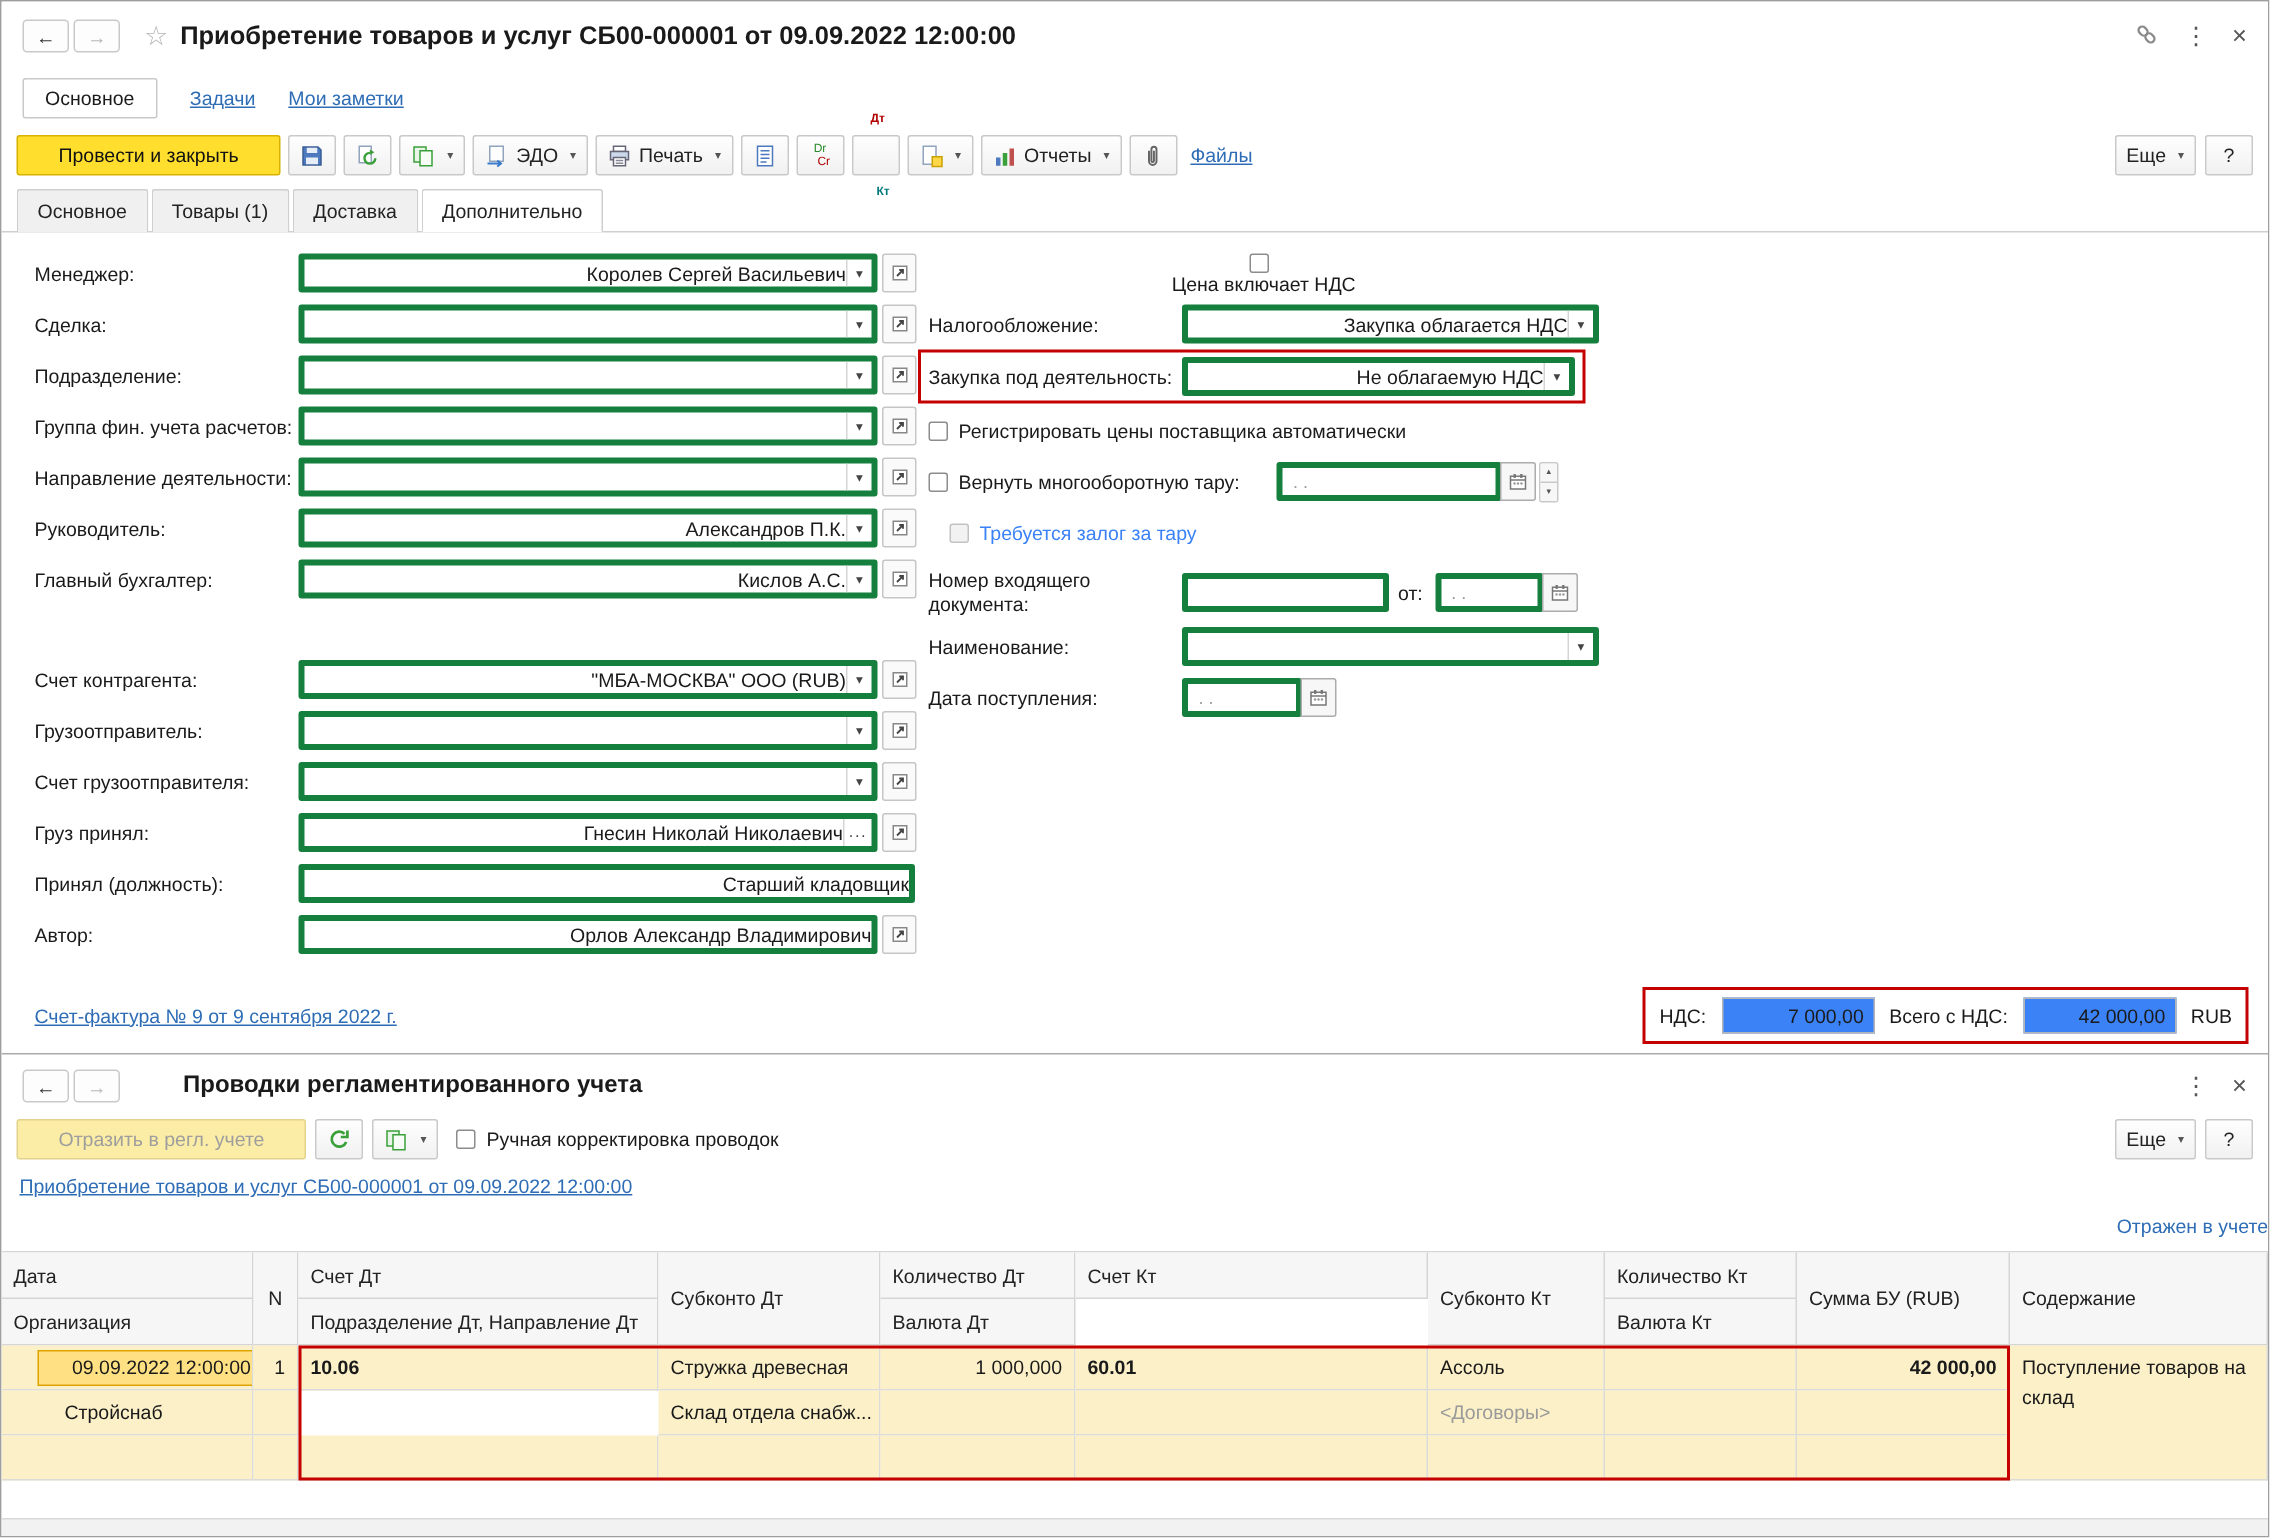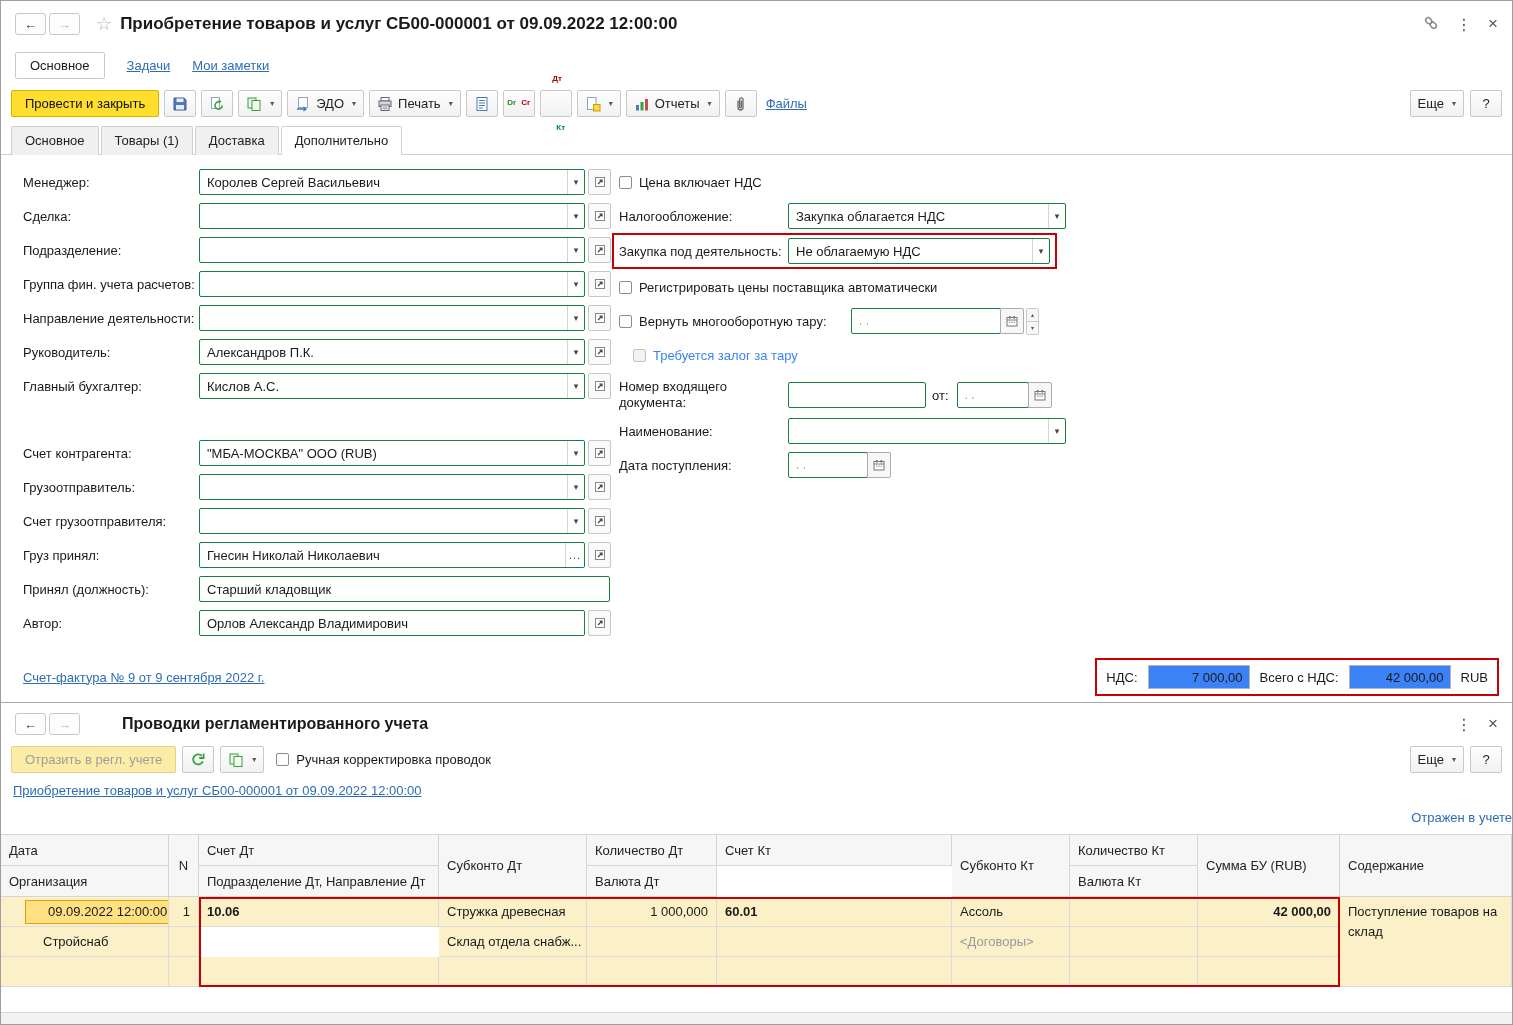--- a/index.html
+++ b/index.html
@@ -15,21 +15,21 @@
   .titlebar { display:flex; align-items:center; padding:0 14px; }
   .tbright { margin-left:auto; display:flex; align-items:center; gap:16px; color:#666; }
   .menudots { font-size:16px; cursor:pointer; color:#555; }
   .closex { font-size:17px; cursor:pointer; color:#555; }
   .link { color:#2e6db5; text-decoration:underline; cursor:pointer; }
   .dd { font-size:8px; color:#555; margin-left:3px; }
   .btn { height:27px; display:inline-flex; align-items:center; gap:5px; padding:0 7px;
          background:linear-gradient(#fefefe,#f1f1f1); border:1px solid #c9c9c9; border-radius:2px;
          font-size:13px; color:#222; cursor:pointer; white-space:nowrap; }
   .iconbtn { width:32px; justify-content:center; padding:0; }
-  .ybtn { height:27px; padding:0 13px; background:#ffde2e; border:1px solid #d9b100; border-radius:2px;
+  .ybtn { height:27px; padding:0 27px; background:#ffde2e; border:1px solid #d9b100; border-radius:2px;
           font-size:13px; color:#111; cursor:pointer; white-space:nowrap; }
   .ybtn.disabled { background:#fbeca6; border-color:#e3d28c; color:#9e9e9e; }
   .cb { width:13px; height:13px; border:1px solid #8c8c8c; background:#fff; border-radius:2px; flex:none; margin-right:7px; display:inline-block; }
   .cb.dis { background:#f2f2f2; border-color:#c2c2c2; }
   .cbrow { display:flex; align-items:center; height:26px; font-size:13px; cursor:pointer; }
 
   
   .w1 { height:701px; flex:none; display:flex; flex-direction:column; background:#fff; }
   .w1 .titlebar { height:46px; }
   .star { font-size:18px; color:#b5b5b5; margin:0 8px 0 16px; cursor:pointer; }
@@ -43,22 +43,22 @@
          margin-right:2px; border-radius:2px 2px 0 0; position:relative; top:1px; cursor:pointer; color:#222; }
   .tab.active { background:#fff; border-bottom:1px solid #fff; }
 
   .form { display:flex; padding:14px 0 0 22px; align-items:flex-start; }
   .lcol { width:596px; flex:none; }
   .frow { display:flex; align-items:center; height:26px; margin-bottom:8px; }
   .flabel { width:176px; flex:none; }
   .rlabel { width:169px; flex:none; }
   .rlabel.two { line-height:1.2; }
   .gaptop { margin-top:41px; }
-  .input, .combo { height:26px; border:1px solid #15803d; background:#fff; border-radius:2px;
-                   display:flex; align-items:center; padding-left:7px; overflow:hidden; cursor:text; }
+  .input, .combo { height:26px; border:4px solid #15803d; background:#fff; border-radius:2px;
+                   display:flex; align-items:center; padding-left:7px; overflow:hidden; cursor:text;text-align:right; }
   .combo { padding-right:0; }
   .val { flex:1; white-space:nowrap; overflow:hidden; }
   .cdd { width:17px; align-self:stretch; display:flex; align-items:center; justify-content:center;
          border-left:1px solid #d5d5d5; color:#444; font-size:9px; cursor:pointer; flex:none; }
   .cdots { width:19px; align-self:stretch; display:flex; align-items:center; justify-content:center;
            border-left:1px solid #d5d5d5; color:#444; font-size:11px; letter-spacing:1px; cursor:pointer; flex:none; }
   .openbtn { width:23px; height:26px; margin-left:3px; border:1px solid #c6c6c6; background:#fafafa;
              border-radius:2px; display:flex; align-items:center; justify-content:center; cursor:pointer; flex:none; }
   .w386 { width:386px; } .w411 { width:411px; } .w278 { width:278px; } .w262 { width:262px; }
   .w150 { width:150px; } .w138 { width:138px; } .w72 { width:72px; } .w80 { width:80px; }
@@ -108,21 +108,21 @@
   .dticon { width:24px; flex:none; display:flex; flex-direction:column; padding-left:3px;
             font-size:8px; font-weight:bold; line-height:1.1;gap:40px; }
   .dticon .d { color:#b00000; }
   .dticon .k { color:#00787c; margin-left:7px; }
   .acell { flex:1; height:24px; margin:2px 2px 2px 0; background:#ffe184; border:1px solid #dfa300;
            display:flex; align-items:center; padding:0 22px; }
   .wrapcell { white-space:normal; line-height:1.5; align-items:flex-start; padding-top:5px; }
   .redoverlay { position:absolute; left:198px; top:0; width:1141px; height:100%;
                 border:2px solid #c40000; pointer-events:none; }
   .hscrollbar { position:absolute; bottom:0; left:0; right:0; height:12px; background:#f2f2f2; border-top:1px solid #d8d8d8; }
-  .drcr { display:flex; flex-direction:row; font-size:8px; font-weight:bold; line-height:1.05; }
+  .drcr { display:flex; flex-direction:column; font-size:8px; font-weight:normal; line-height:1.05; }
   .drcr .g { color:#2c8a2c; } .drcr .r { color:#b00000; margin-left:5px; }
   svg { flex:none; }
 </style>
 </head>
 <body>
 
 <svg width="0" height="0" style="position:absolute">
   <defs>
     <g id="ic-open">
       <rect x="1.5" y="1.5" width="9" height="9" fill="#fff" stroke="#888"></rect>
@@ -467,21 +467,21 @@
               <svg width="12" height="12" viewBox="0 0 12 12">
                 <use href="#ic-open"></use>
               </svg>
             </button>
         </div>
 
       </div>
 
       <div class="rcol">
 
-        <label class="cbrow" style="margin-bottom:8px;">
+        <label class="cbrow" style="margin-bottom:8px;flex-direction:column;">
           <span class="cb"></span>
           <span>Цена включает НДС</span>
         </label>
 
         <div class="frow">
           <div class="rlabel">Налогообложение:</div>
           <div class="combo w278">
               <span class="val">Закупка облагается НДС</span>
               <span class="cdd">▾</span>
             </div>

